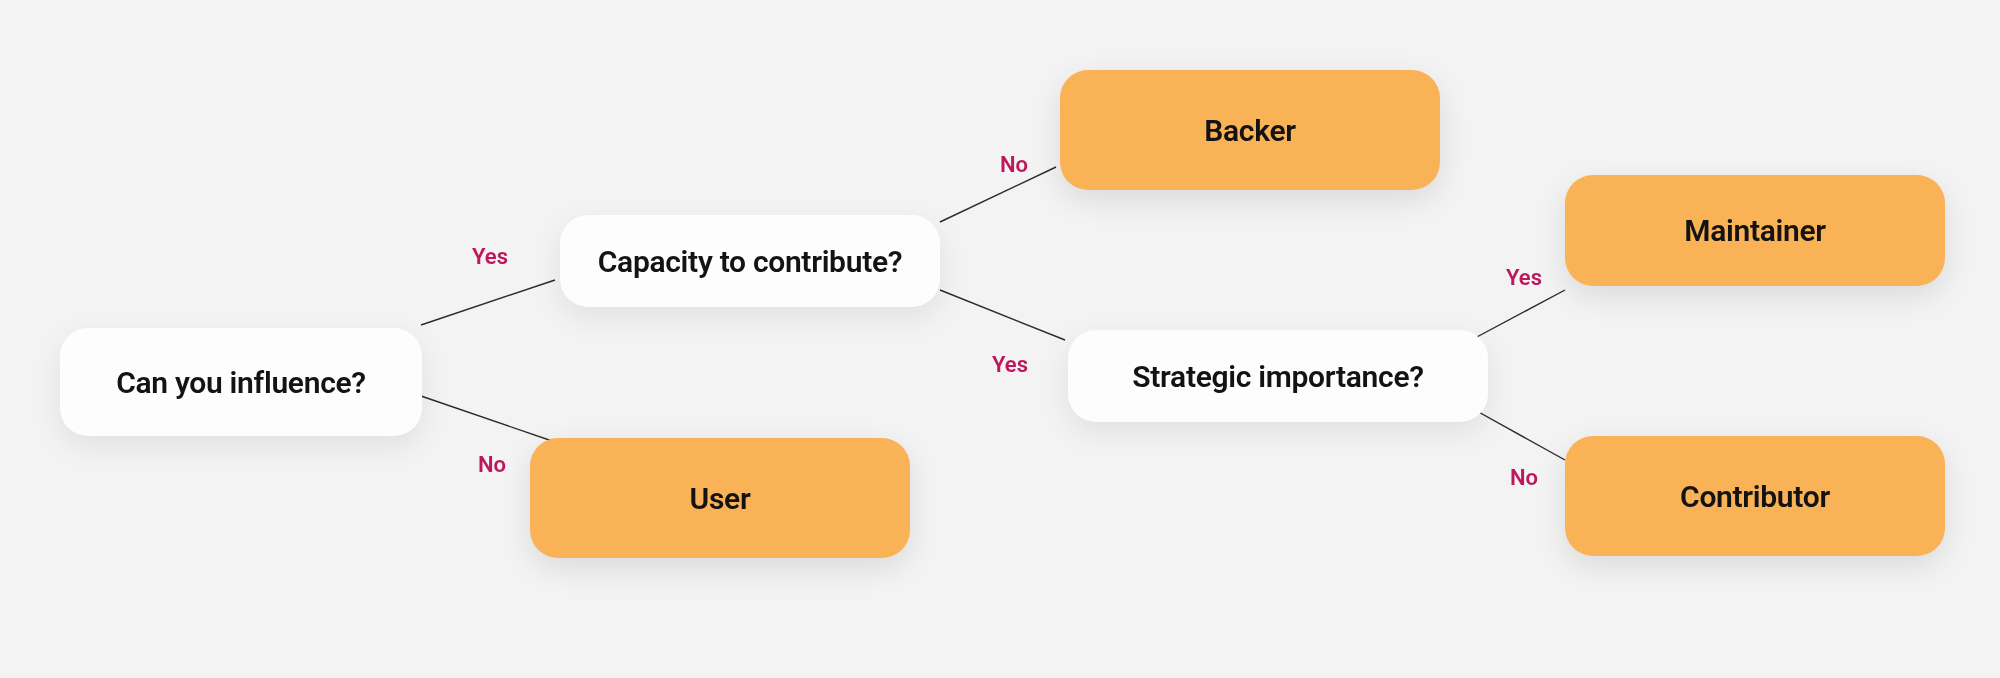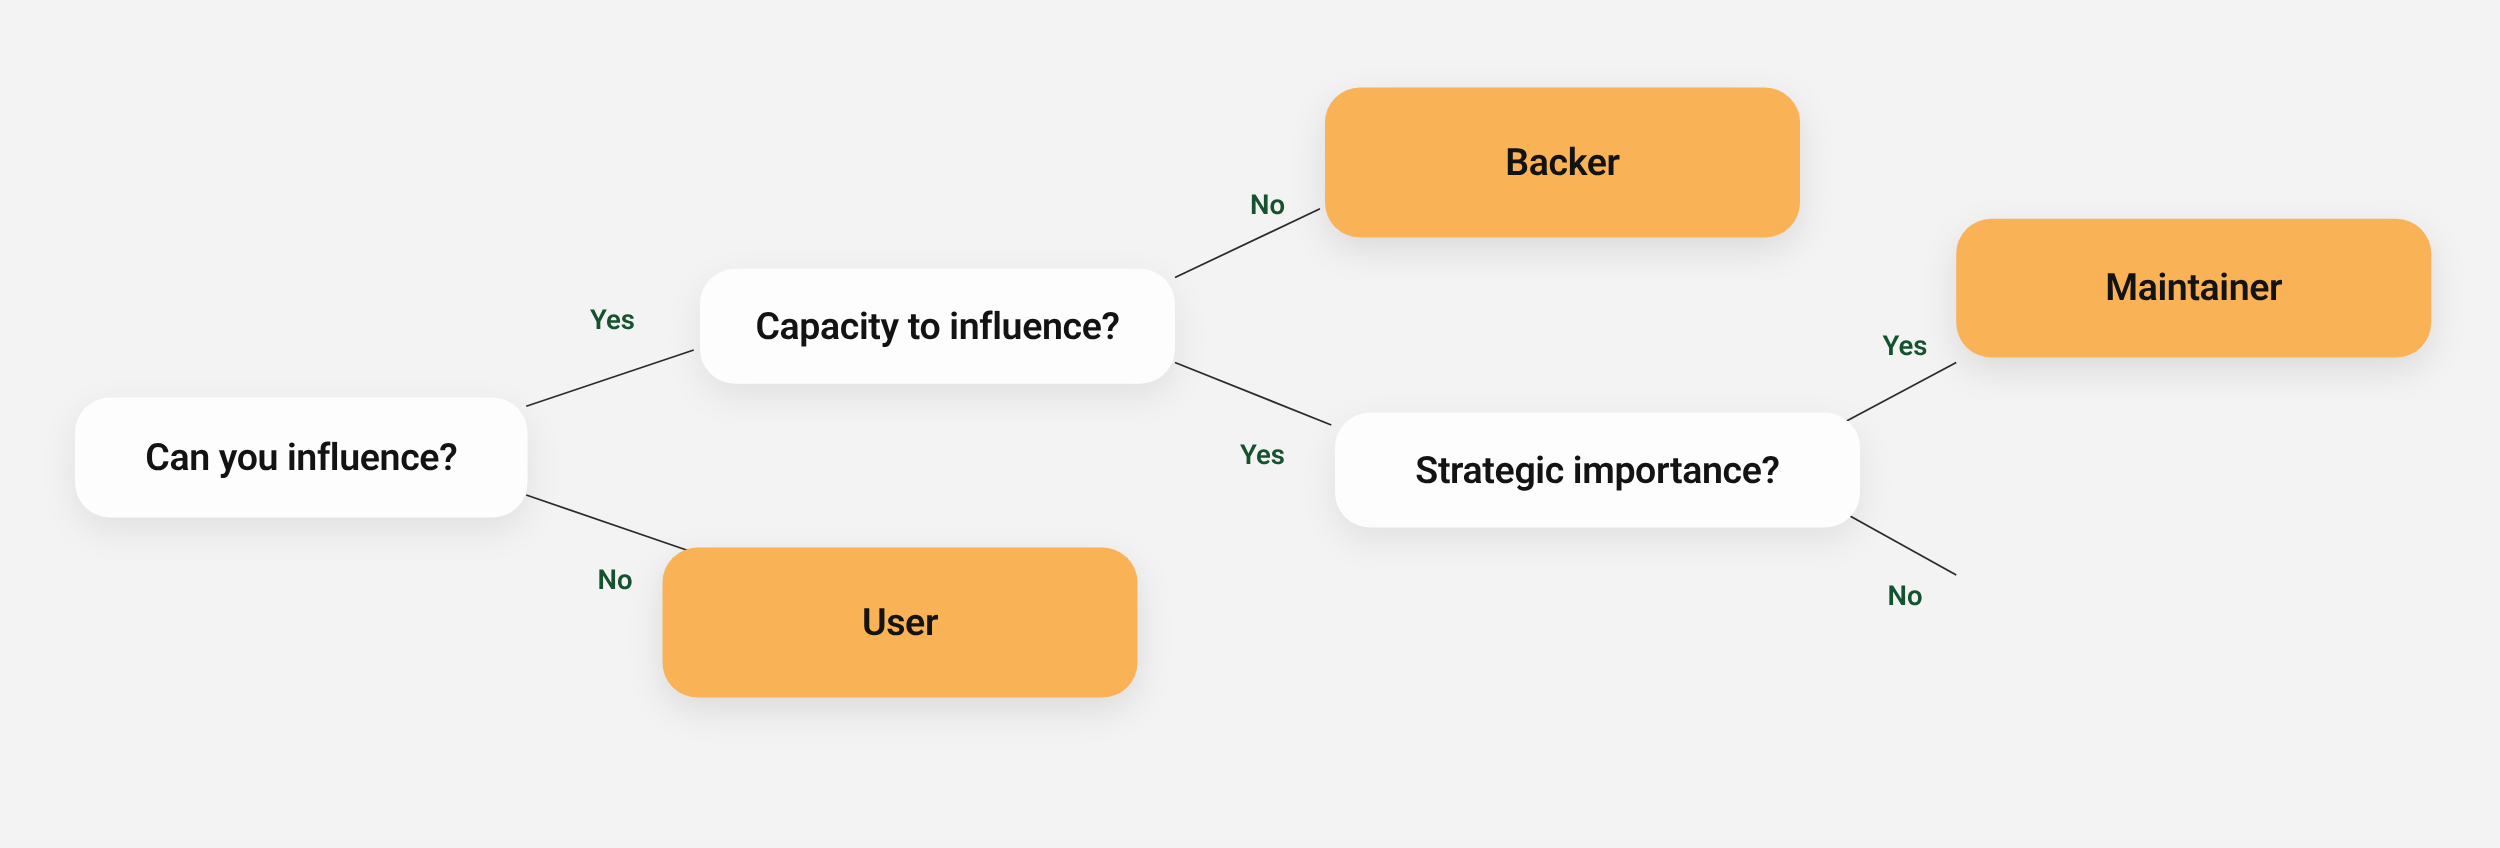--- a/index.html
+++ b/index.html
@@ -37,21 +37,21 @@
   }
   .outcome {
     background: #fab257; 
     box-shadow: 0 10px 30px rgba(0,0,0,0.10);
     color: #131313;
   }
   .edge-label {
     position: absolute;
     font-size: 22px;
     font-weight: 600;
-    color: #14532d;
+    color: #be185d;
   }
   svg.connectors {
     position: absolute;
     inset: 0;
     width: 2000px;
     height: 678px;
     pointer-events: none;
   }
   svg.connectors line {
     stroke: #2b2b2b;
@@ -71,44 +71,47 @@
 
     <line x1="940" y1="222" x2="1056" y2="167"></line>
 
     <line x1="940" y1="290" x2="1065" y2="340"></line>
 
     <line x1="1475" y1="338" x2="1565" y2="290"></line>
 
     <line x1="1475" y1="410" x2="1565" y2="460"></line>
   </svg>
 
-  <div class="node question" style="left:60px; top:318px; width:362px; height:96px;">
+  <div class="node question" style="left:60px; top:328px; width:362px; height:108px;">
     <span>Can you influence?</span>
   </div>
 
   <div class="node question" style="left:560px; top:215px; width:380px; height:92px;">
-    <span>Capacity to influence?</span>
+    <span>Capacity to contribute?</span>
   </div>
 
   <div class="node question" style="left:1068px; top:330px; width:420px; height:92px;">
     <span>Strategic importance?</span>
   </div>
 
   <div class="node outcome" style="left:530px; top:438px; width:380px; height:120px;">
     <span>User</span>
   </div>
 
   <div class="node outcome" style="left:1060px; top:70px; width:380px; height:120px;">
     <span>Backer</span>
   </div>
 
   <div class="node outcome" style="left:1565px; top:175px; width:380px; height:111px;">
     <span>Maintainer</span>
   </div>
 
+  <div class="node outcome" style="left:1565px; top:436px; width:380px; height:120px;">
+    <span>Contributor</span>
+  </div>
 
   <div class="edge-label" style="left:472px; top:244px;">Yes</div>
   <div class="edge-label" style="left:478px; top:452px;">No</div>
   <div class="edge-label" style="left:1000px; top:152px;">No</div>
   <div class="edge-label" style="left:992px; top:352px;">Yes</div>
   <div class="edge-label" style="left:1506px; top:265px;">Yes</div>
   <div class="edge-label" style="left:1510px; top:465px;">No</div>
 
 </div>
 

